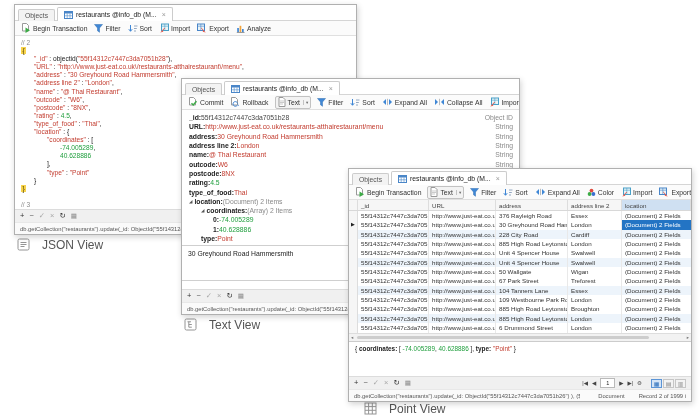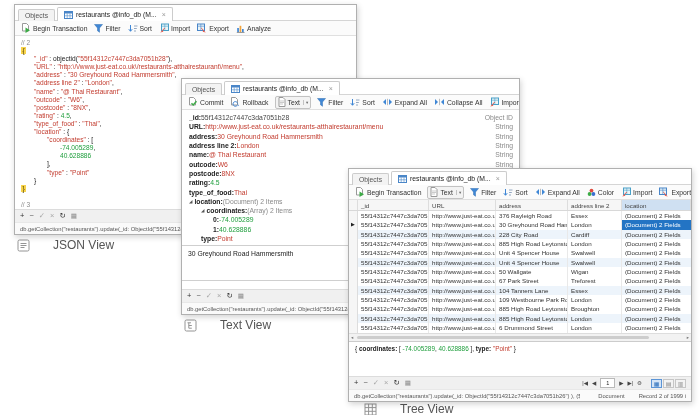--- a/index.html
+++ b/index.html
@@ -69,21 +69,21 @@
            align-items:center;justify-content:space-between;padding:0 2px;font-size:4.5px;color:#777;}
   .hthumb{position:absolute;left:8px;right:42px;top:1.5px;height:3.5px;background:#cdcdcd;border-radius:2px;}
   .detail{flex:0 0 28px;border-top:1px solid #ccc;padding:3px 6px;font-size:6.4px;white-space:nowrap;overflow:hidden;background:#fff;}
 
   .pag{margin-left:auto;display:flex;align-items:center;gap:4px;font-size:5.5px;color:#444;}
   .pagbox{width:13px;height:8px;border:1px solid #b9b9b9;background:#fff;display:flex;align-items:center;justify-content:center;font-size:5.5px;color:#222;}
   .vts{display:flex;gap:1px;margin-left:5px;}
   .vt{width:11px;height:9px;border:1px solid #c6c6c6;background:#f3f3f3;display:flex;align-items:center;justify-content:center;font-size:6px;color:#888;box-sizing:border-box;}
   .vt.active{background:#d4e4f6;border-color:#5b94d6;color:#2a6dbb;}
 
-  .viewlabel{position:absolute;display:flex;align-items:flex-end;gap:23px;font-size:12px;color:#555;}
+  .viewlabel{position:absolute;display:flex;align-items:flex-start;gap:12px;font-size:12px;color:#555;}
   .viewlabel svg{display:block;}
   #lbl-json{left:17px;top:238px;}
   #lbl-tree{left:184px;top:318px;}
   #lbl-grid{left:364px;top:402px;}
 </style>
 </head>
 <body>
 
 <div id="canvas">
 
@@ -669,16 +669,16 @@
       <span class="rec">Record 2 of 1999 i</span>
     </div>
   </section>
   <div class="viewlabel" id="lbl-grid">
     <span>
         <svg width="13" height="13" viewBox="0 0 13 13">
           <rect x="1" y="1" width="11" height="11" fill="#fff" stroke="#949494"></rect>
           <path d="M1 4.6h11M1 8.3h11M4.6 1v11M8.3 1v11" stroke="#949494"></path>
         </svg>
       </span>
-    <span>Tree View</span>
+    <span>Point View</span>
   </div>
 
 </div>
 
 </body></html>

